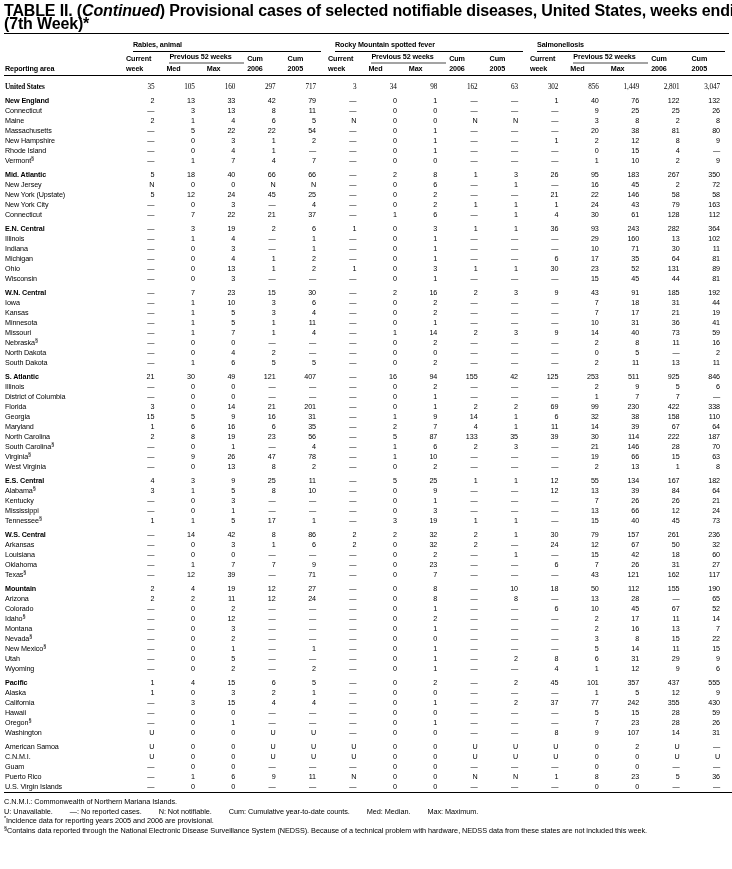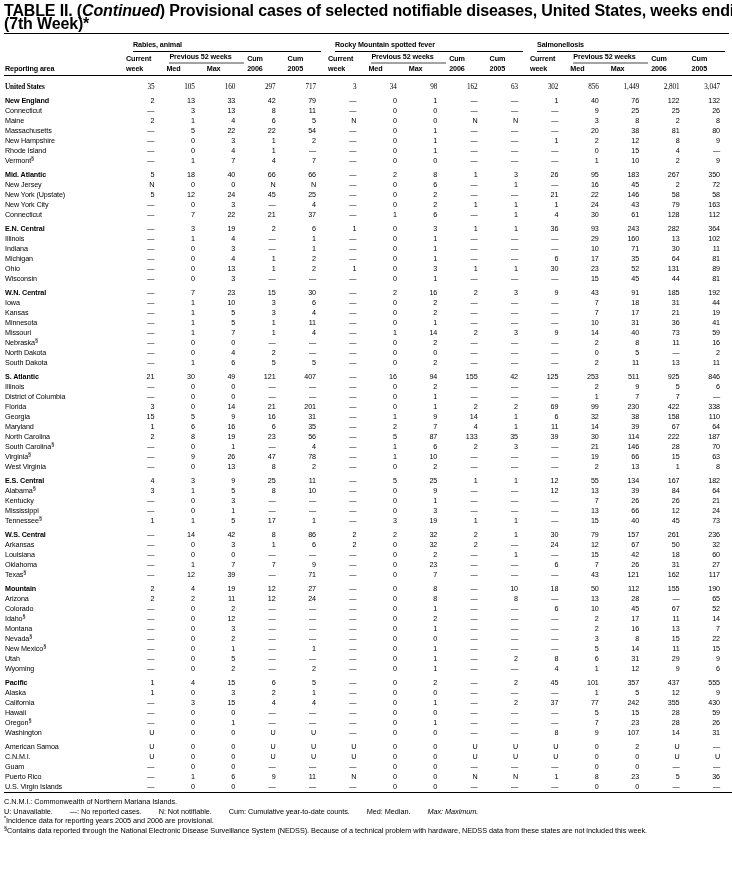--- a/index.html
+++ b/index.html
@@ -37,21 +37,21 @@
     vertical-align:bottom;letter-spacing:-0.1px;
   }
   td.area{text-align:left;padding-left:1px;white-space:nowrap;}
   td.num{text-align:right;padding-right:12px;}
   tr.gap td{height:4px;line-height:4px;font-size:1px;padding:0;}
   tr.bold td.area{font-weight:bold;}
   tbody tr:first-child td{padding-top:6px;font-family:Liberation Serif, serif;}
   sup{font-size:5.5px;line-height:0;}
   .footnotes{margin-top:4px;font-size:7.3px;line-height:9.5px;letter-spacing:-0.05px;}
   .legend span{display:inline-block;margin-right:17px;}
-  .legend span:last-child{margin-right:8px;font-style:italic;}
+  .legend span:last-child{margin-right:8px;}
   .fn-note{padding-left:6px;text-indent:-6px;max-width:726px;}
 </style>
 </head>
 <body>
 
 <div class="title">
   <span>TABLE II. (</span><i>Continued</i><span>) Provisional cases of selected notifiable diseases, United States, weeks ending February 18, 2006, and February 19, 2005</span>
   <div class="t2">(7th Week)*</div>
 </div>
 

